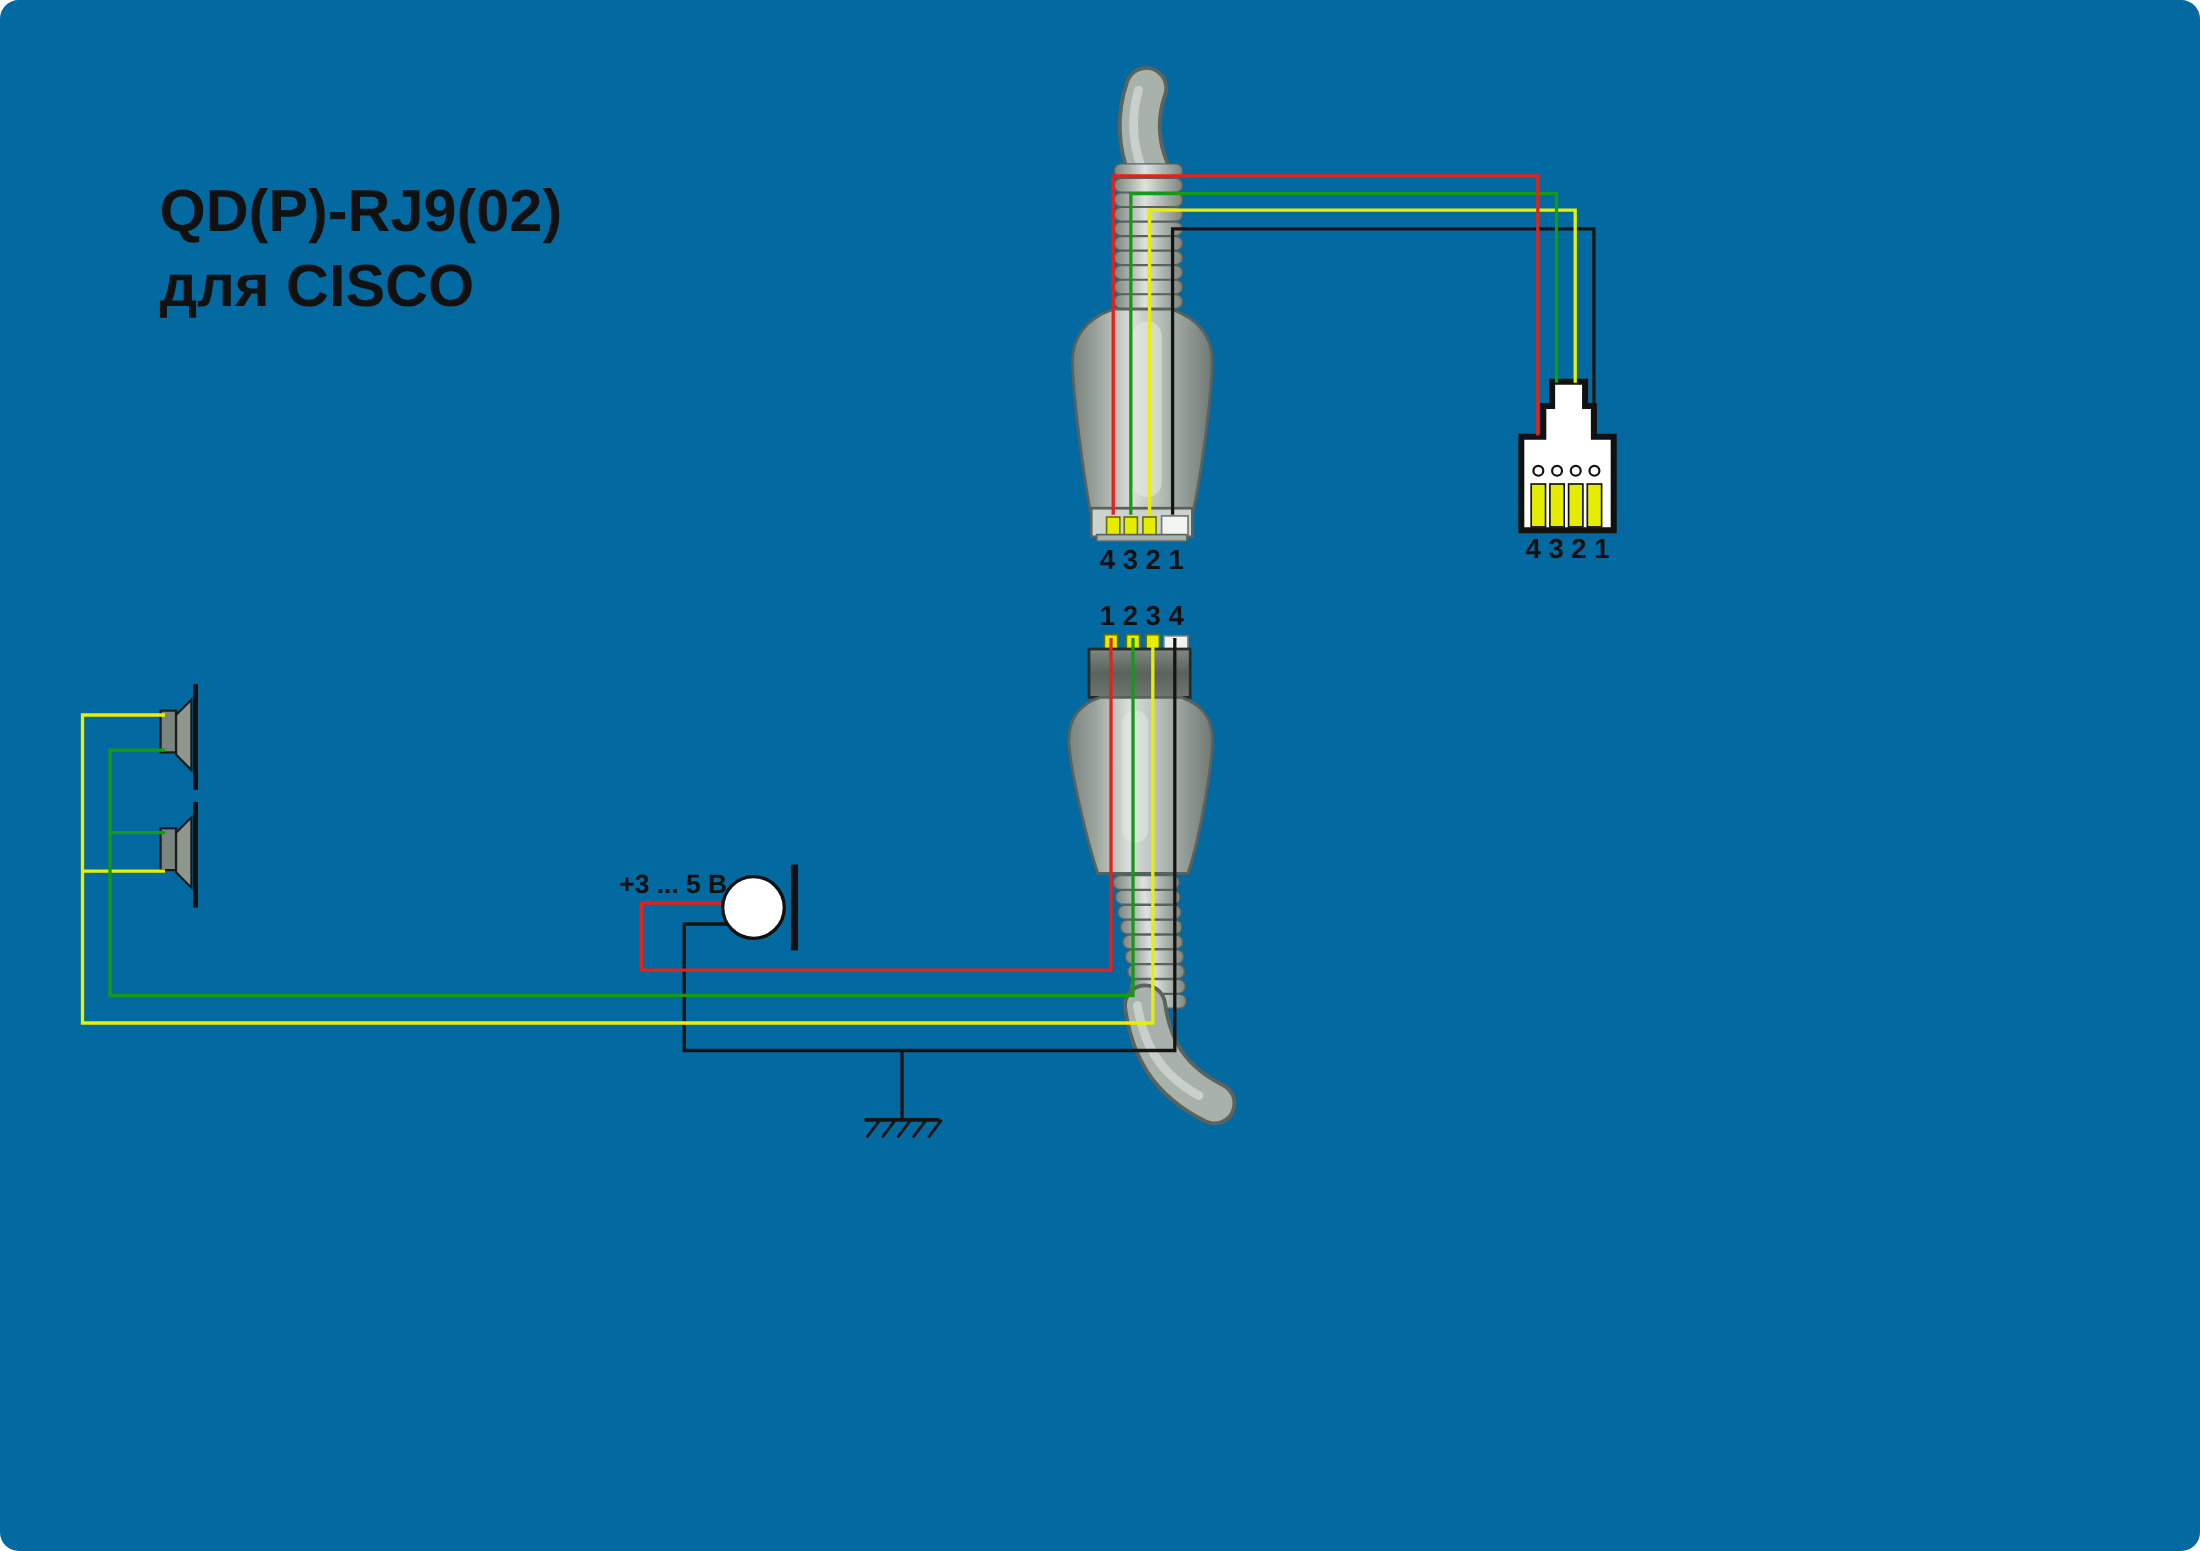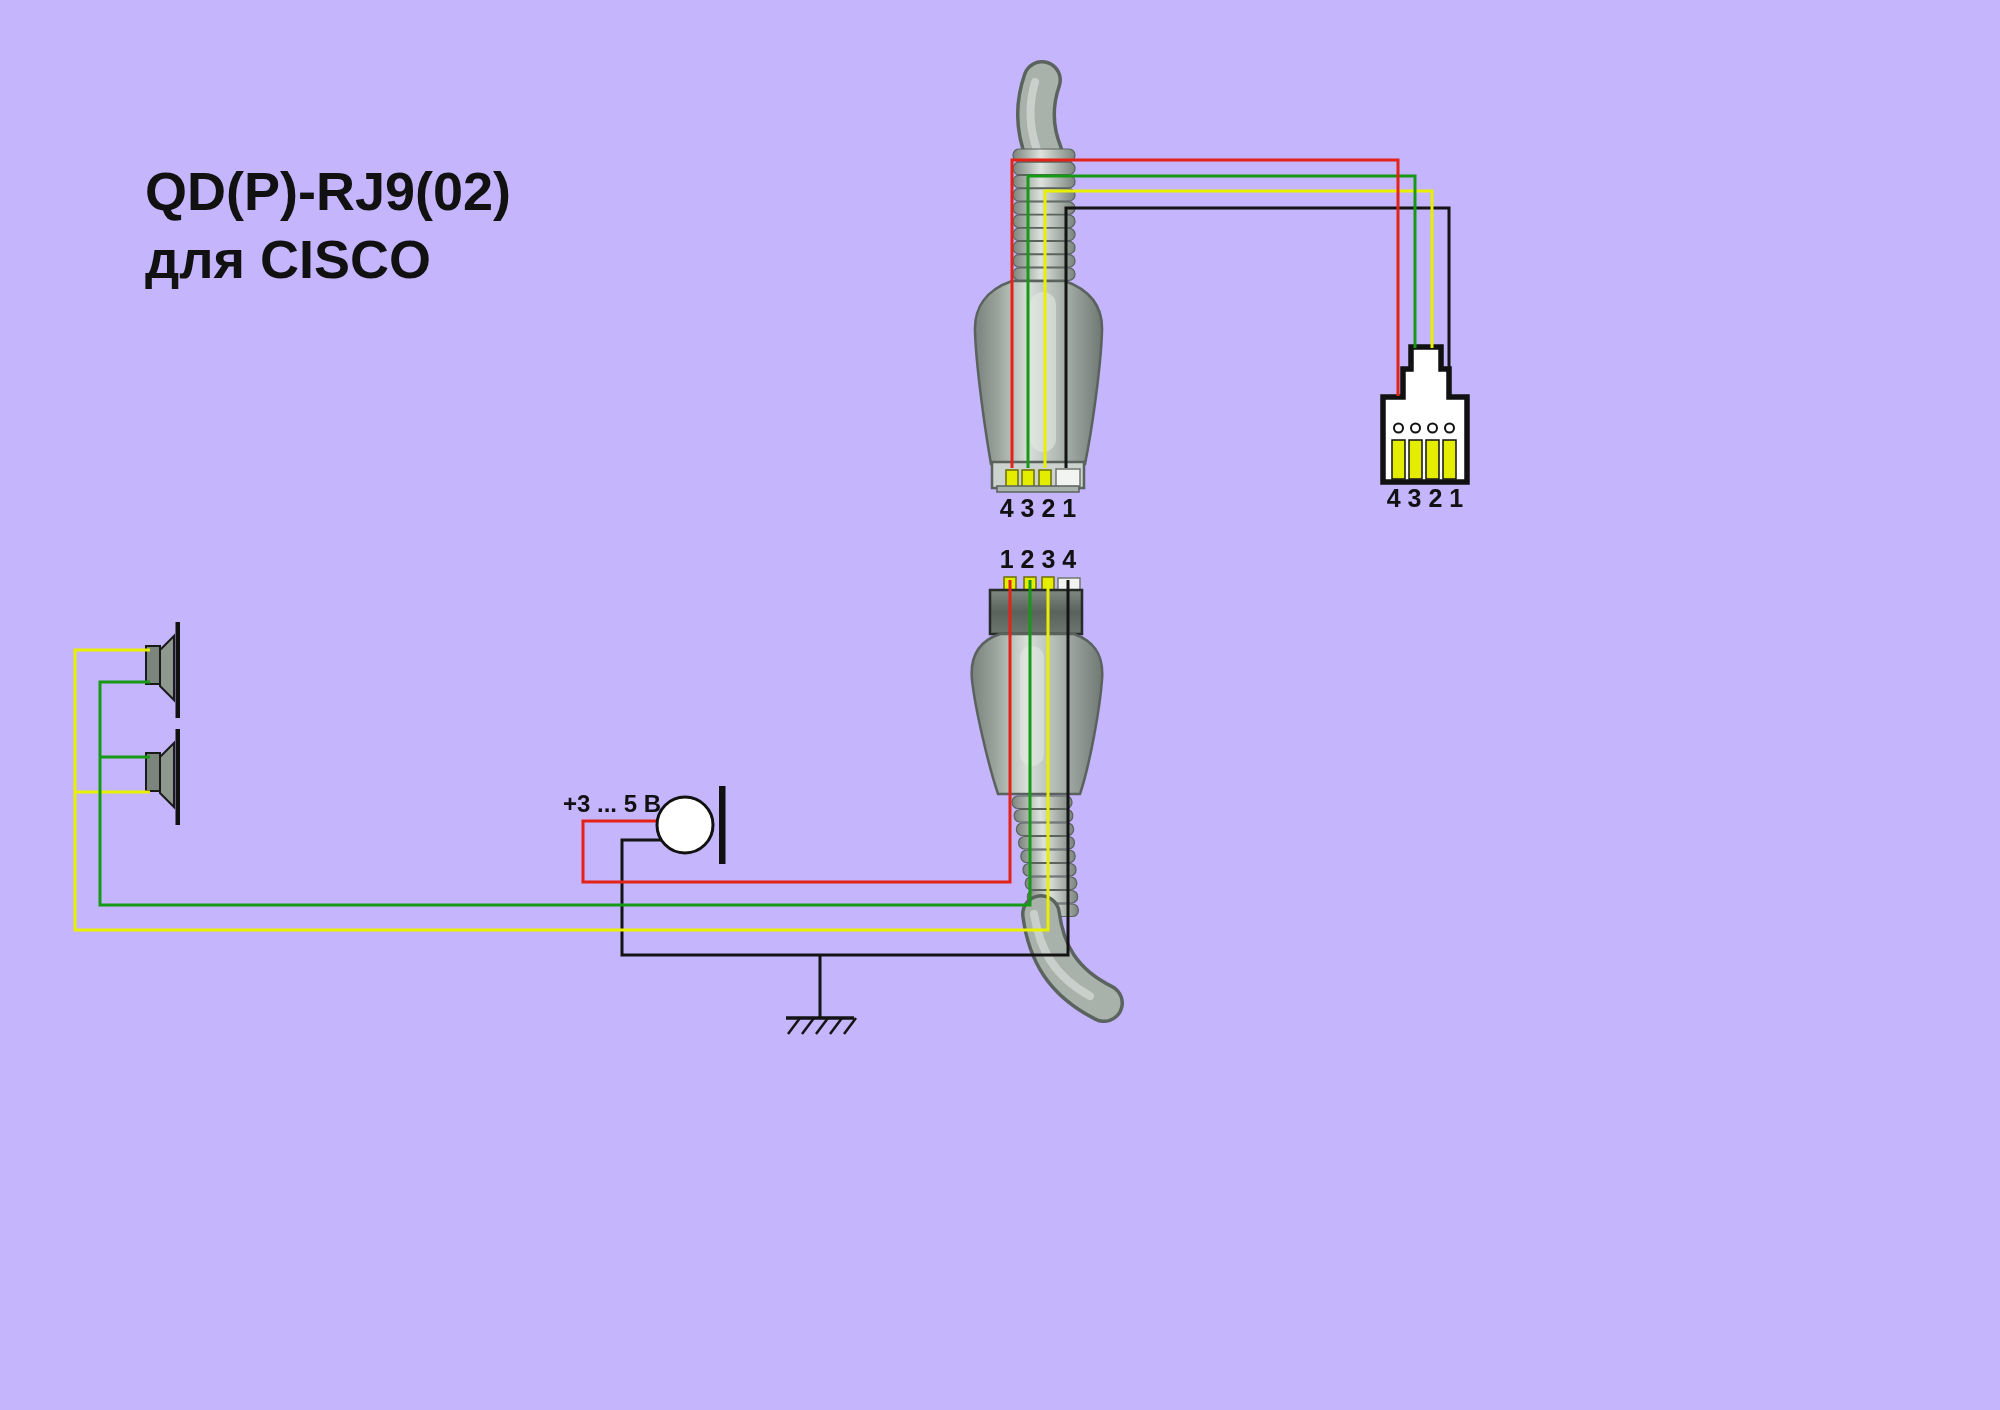--- a/index.html
+++ b/index.html
@@ -1,16 +1,16 @@
 <!DOCTYPE html>
 <html><head>
 <meta charset="utf-8">
 <style>
   html,body{margin:0;padding:0;background:#ffffff;}
-  .canvas{position:relative;width:2000px;height:1410px;background:#c4b5fd;overflow:hidden;}
+  .canvas{position:relative;width:2000px;height:1410px;background:#0369a1;overflow:hidden;border-radius:17px;}
   svg{display:block;}
   text{font-family:"Liberation Sans",sans-serif;fill:#111;}
   .title-text{font-weight:bold;font-size:54px;}
   .pin-label{font-weight:bold;font-size:25px;}
   .mic-label{font-weight:bold;font-size:24px;}
 </style>
 </head>
 <body>
 
 <div class="canvas">

